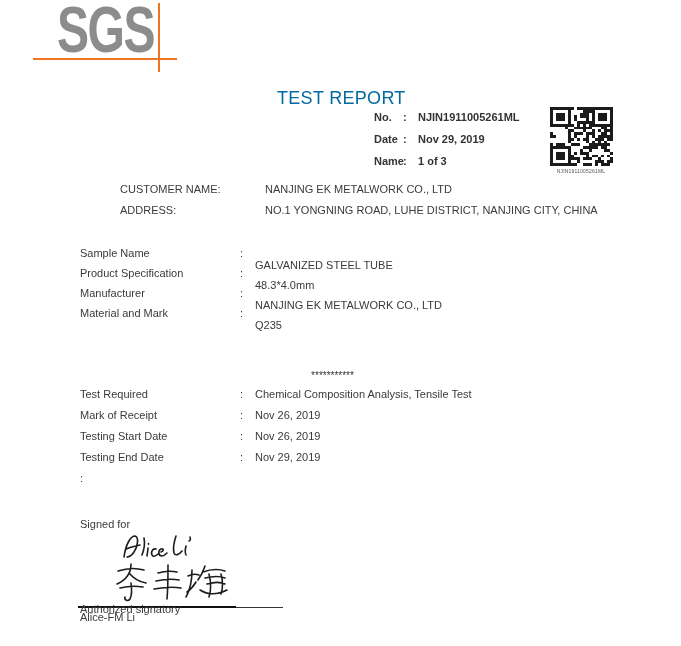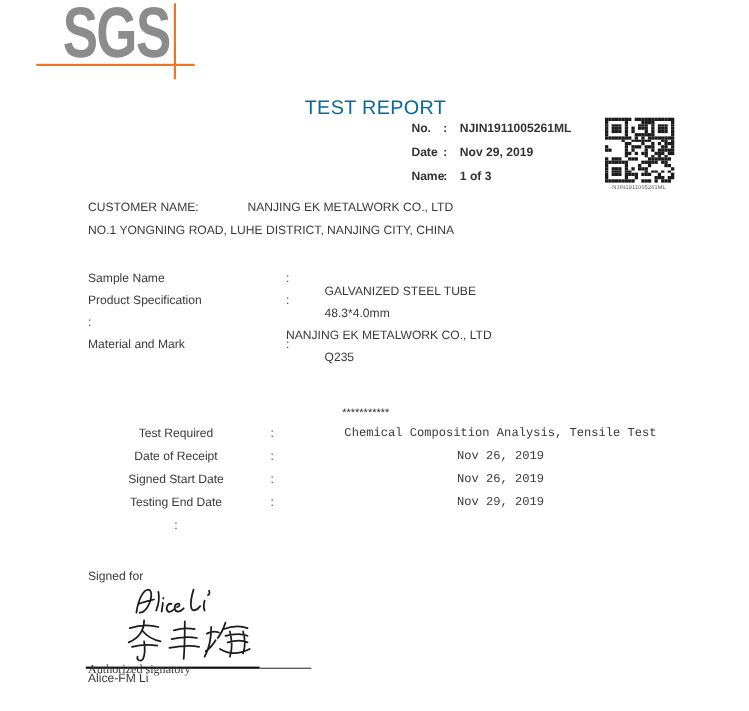--- a/index.html
+++ b/index.html
@@ -24,42 +24,42 @@
   .meta-row .val { white-space:nowrap; }
 
   
   .qr { position:absolute; left:548px; top:107px; width:66px; text-align:center; }
   .qr-grid { display:grid; grid-template-columns:repeat(21,3px); grid-auto-rows:2.8px; width:63px; margin:0 auto; }
   .qb { background:#1b1b1b; }
   .qr-caption { margin-top:2px; font-size:5px; letter-spacing:0.2px; color:#555; white-space:nowrap; }
 
   
   .customer { position:absolute; left:80px; top:182px; font-size:11px; }
-  .crow { display:grid; grid-template-columns:145px auto; height:21px; line-height:14px; }
+  .crow { display:grid; grid-template-columns:145px auto; height:21px; line-height:14px;margin-left:40px; }
   .crow .val { white-space:nowrap; }
 
   .sample { position:absolute; left:80px; top:246px; font-size:11px; }
-  .srow { display:grid; grid-template-columns:160px 15px auto; height:20px; line-height:14px;gap:20px; }
+  .srow { display:grid; grid-template-columns:160px 15px auto; height:20px; line-height:14px; }
   .srow .val { white-space:nowrap;margin-top:12px; }
 
   .disclaimer { position:absolute; left:80px; top:321px; width:545px; font-size:11px; line-height:15px; white-space:pre-line; }
 
   .stars { position:absolute; left:80px; top:370px; width:505px; text-align:center; font-size:10px; color:#333; }
 
   .tests { position:absolute; left:80px; top:387px; font-size:11px; }
-  .trow { display:grid; grid-template-columns:160px 15px 400px; margin-bottom:7px; line-height:14px;text-align:center; }
-  .trow .val { white-space:pre-line;font-family:Liberation Mono, monospace; }
+  .trow { display:grid; grid-template-columns:160px 15px 400px; margin-bottom:7px; line-height:14px; }
+  .trow .val { white-space:pre-line; }
 
   
   .signed-for { position:absolute; left:80px; top:518px; font-size:11px; }
   .signature-svg { position:absolute; left:106px; top:529px; }
   .sig-line-thick { position:absolute; left:78px; top:606px; width:158px; height:2px; background:#111; }
   .sig-line-thin  { position:absolute; left:236px; top:607px; width:47px; height:1px; background:#333; }
   .sig-name { position:absolute; left:80px; top:611px; font-size:11px; }
-  .sig-role { position:absolute; left:80px; top:603px; font-size:11px;font-family:Liberation Serif, serif; }
+  .sig-role { position:absolute; left:80px; top:603px; font-size:11px; }
 </style>
 </head>
 <body>
 
 <div class="page">
 
   <div class="logo-text">SGS</div>
   <div class="logo-hline"></div>
   <div class="logo-vline"></div>
 
@@ -529,62 +529,64 @@
       </div>
     <div class="qr-caption">NJIN1911005261ML</div>
   </div>
 
   <div class="customer">
     <div class="crow">
       <span class="lbl">CUSTOMER NAME:</span>
       <span class="val">NANJING EK METALWORK CO., LTD</span>
     </div>
     <div class="crow">
+      <span class="lbl">ADDRESS:</span>
       <span class="val">NO.1 YONGNING ROAD, LUHE DISTRICT, NANJING CITY, CHINA</span>
     </div>
   </div>
 
   <div class="sample">
     <div class="srow">
       <span class="lbl">Sample Name</span>
       <span class="col">:</span>
       <span class="val">GALVANIZED STEEL TUBE</span>
     </div>
     <div class="srow">
       <span class="lbl">Product Specification</span>
       <span class="col">:</span>
       <span class="val">48.3*4.0mm</span>
     </div>
     <div class="srow">
+      <span class="lbl">Manufacturer</span>
       <span class="col">:</span>
       <span class="val">NANJING EK METALWORK CO., LTD</span>
     </div>
     <div class="srow">
       <span class="lbl">Material and Mark</span>
       <span class="col">:</span>
       <span class="val">Q235</span>
     </div>
   </div>
 
 
   <div class="stars">***********</div>
 
   <div class="tests">
     <div class="trow">
       <span class="lbl">Test Required</span>
       <span class="col">:</span>
       <span class="val">Chemical Composition Analysis, Tensile Test</span>
     </div>
     <div class="trow">
-      <span class="lbl">Date of Receipt</span>
+      <span class="lbl">Mark of Receipt</span>
       <span class="col">:</span>
       <span class="val">Nov 26, 2019</span>
     </div>
     <div class="trow">
-      <span class="lbl">Signed Start Date</span>
+      <span class="lbl">Testing Start Date</span>
       <span class="col">:</span>
       <span class="val">Nov 26, 2019</span>
     </div>
     <div class="trow">
       <span class="lbl">Testing End Date</span>
       <span class="col">:</span>
       <span class="val">Nov 29, 2019</span>
     </div>
     <div class="trow">
       <span class="col">:</span>

